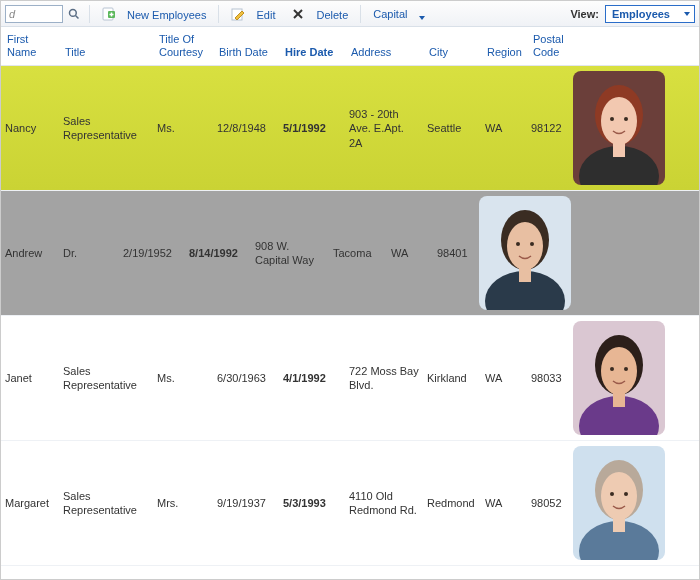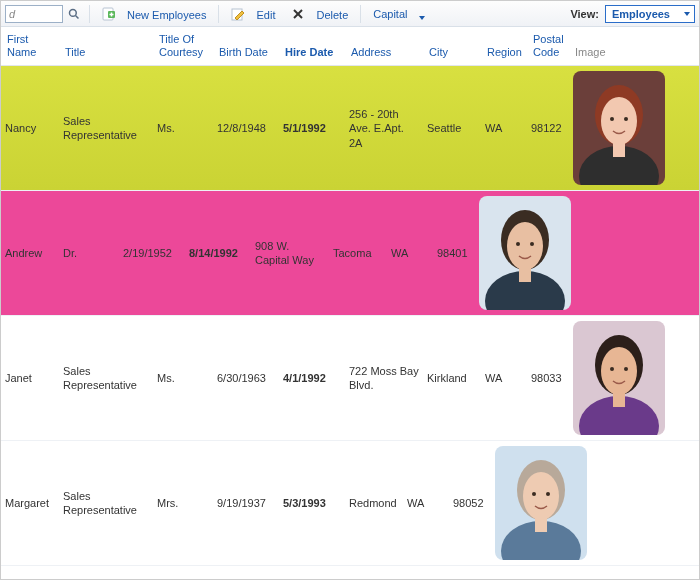--- a/index.html
+++ b/index.html
@@ -100,21 +100,21 @@
     color: #333;
     font-size: 11px;
     padding: 2px 4px;
     line-height: 1.3;
   }
   .grid-row.sel {
     background: #d6dd3e;
     background: linear-gradient(#d8e040, #cad334);
   }
   .grid-row.alt {
-    background: #ec4899;
+    background: #a3a3a3;
   }
   .c-first  { width: 58px;  flex: 0 0 58px; }
   .c-title  { width: 94px;  flex: 0 0 94px; }
   .c-court  { width: 60px;  flex: 0 0 60px; }
   .c-bdate  { width: 66px;  flex: 0 0 66px; }
   .c-hdate  { width: 66px;  flex: 0 0 66px; font-weight: bold; }
   .c-addr   { width: 78px;  flex: 0 0 78px; }
   .c-city   { width: 58px;  flex: 0 0 58px; }
   .c-region { width: 46px;  flex: 0 0 46px; }
   .c-postal { width: 42px;  flex: 0 0 42px; }
@@ -193,30 +193,29 @@
   <div class="grid-head">
     <div class="col-h c-first">First Name</div>
     <div class="col-h c-title">Title</div>
     <div class="col-h c-court">Title Of Courtesy</div>
     <div class="col-h c-bdate">Birth Date</div>
     <div class="col-h c-hdate">Hire Date</div>
     <div class="col-h c-addr">Address</div>
     <div class="col-h c-city">City</div>
     <div class="col-h c-region">Region</div>
     <div class="col-h c-postal">Postal Code</div>
-    <div class="col-h c-image gray">Image</div>
   </div>
   <div id="grid-body">
       <div class="grid-row sel">
     <div class="cell c-first">Nancy</div>
     <div class="cell c-title">Sales Representative</div>
     <div class="cell c-court">Ms.</div>
     <div class="cell c-bdate">12/8/1948</div>
     <div class="cell c-hdate">5/1/1992</div>
-    <div class="cell c-addr">256 - 20th Ave. E.Apt. 2A</div>
+    <div class="cell c-addr">903 - 20th Ave. E.Apt. 2A</div>
     <div class="cell c-city">Seattle</div>
     <div class="cell c-region">WA</div>
     <div class="cell c-postal">98122</div>
     <div class="cell c-image">
       <div class="avatar">
             <svg viewBox="0 0 92 114" preserveAspectRatio="xMidYMid slice">
     <rect width="92" height="114" fill="#6b3f3a"></rect>
     <ellipse cx="46" cy="105" rx="40" ry="30" fill="#2e2e2e"></ellipse>
     <ellipse cx="46" cy="44" rx="24" ry="30" fill="#8e3a24"></ellipse>
     <ellipse cx="46" cy="50" rx="18" ry="24" fill="#f2c8b0"></ellipse>
@@ -276,20 +275,21 @@
   </svg>
           </div>
     </div>
       </div>
       <div class="grid-row">
     <div class="cell c-first">Margaret</div>
     <div class="cell c-title">Sales Representative</div>
     <div class="cell c-court">Mrs.</div>
     <div class="cell c-bdate">9/19/1937</div>
     <div class="cell c-hdate">5/3/1993</div>
+    <div class="cell c-addr">4110 Old Redmond Rd.</div>
     <div class="cell c-city">Redmond</div>
     <div class="cell c-region">WA</div>
     <div class="cell c-postal">98052</div>
     <div class="cell c-image">
       <div class="avatar">
             <svg viewBox="0 0 92 114" preserveAspectRatio="xMidYMid slice">
     <rect width="92" height="114" fill="#cfe0ee"></rect>
     <ellipse cx="46" cy="105" rx="40" ry="30" fill="#5a7a9a"></ellipse>
     <ellipse cx="46" cy="44" rx="24" ry="30" fill="#b8a99a"></ellipse>
     <ellipse cx="46" cy="50" rx="18" ry="24" fill="#eecbb2"></ellipse>

